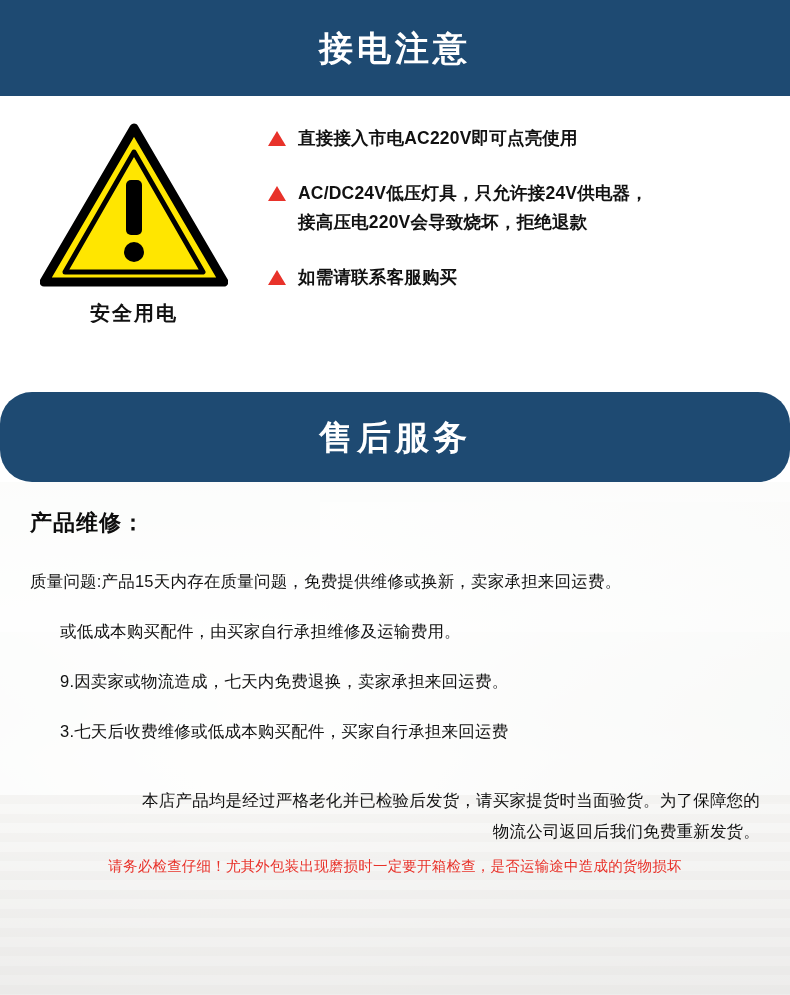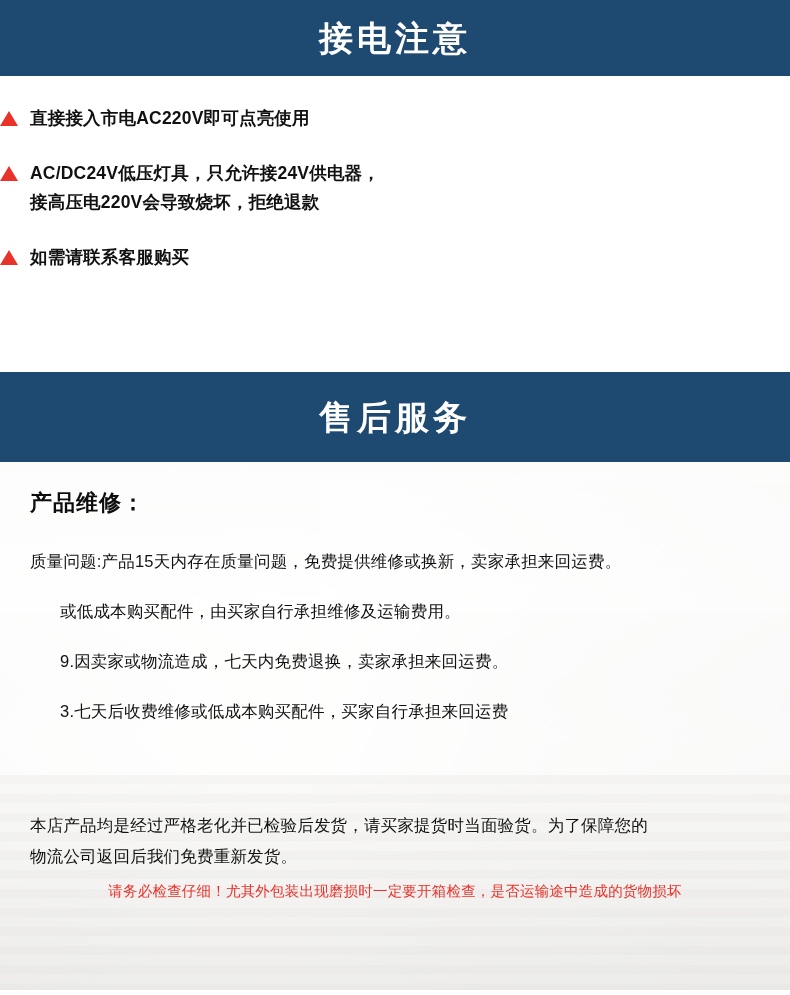--- a/index.html
+++ b/index.html
@@ -24,21 +24,21 @@
   .banner {
     background: #1e4a72;
     color: #ffffff;
     text-align: center;
     font-size: 34px;
     font-weight: bold;
     letter-spacing: 4px;
     line-height: 1;
   }
   .banner-1 {
-    height: 76px;
+    height: 96px;
     display: flex;
     align-items: center;
     justify-content: center;
   }
 
   .notice-body {
     height: 296px;
     background: #ffffff;
     display: flex;
     align-items: flex-start;
@@ -93,20 +93,21 @@
     font-weight: bold;
     letter-spacing: 0.2px;
   }
 
   
   .banner-2 {
     height: 90px;
     display: flex;
     align-items: center;
     justify-content: center;
+    border-radius: 32px;
   }
 
   .service-body {
     position: relative;
     height: 528px;
     background: #f3f3ef;
     overflow: hidden;
   }
   
   .bg-photo {
@@ -177,25 +178,26 @@
   }
   .svc-para.hang {
     padding-left: 0;
     text-indent: 0;
   }
   .svc-para.hang .cont {
     display: block;
     padding-left: 30px;
   }
   .svc-bottom {
-    margin-top: 84px;
+    margin-top: 39px;
     font-size: 16.5px;
     line-height: 31px;
     color: #111111;
     letter-spacing: 0.2px;
+    text-align: right;
   }
   .svc-red {
     margin-top: 8px;
     text-align: center;
     color: #e8322a;
     font-size: 14.5px;
     line-height: 22px;
     letter-spacing: 0.2px;
   }
 </style>
@@ -203,20 +205,31 @@
 <body>
 
 <div class="page">
 
   <div class="banner banner-1">
     <span>接电注意</span>
   </div>
 
   <div class="notice-body">
 
+    <div class="warn-block">
+      <div class="warn-sign">
+        <svg width="188" height="166" viewBox="0 0 188 166" xmlns="http://www.w3.org/2000/svg">
+          <path d="M94 6 L184 160 L4 160 Z" fill="#ffe600" stroke="#000000" stroke-width="9" stroke-linejoin="round"></path>
+          <path d="M94 30 L163 150 L25 150 Z" fill="none" stroke="#000000" stroke-width="5" stroke-linejoin="round"></path>
+          <rect x="86" y="58" width="16" height="55" rx="5" fill="#000000"></rect>
+          <circle cx="94" cy="130" r="10" fill="#000000"></circle>
+        </svg>
+      </div>
+      <div class="warn-caption">安全用电</div>
+    </div>
 
     <div class="notice-list">
 
       <div class="notice-item">
         <span class="tri-bullet"></span>
         <div class="notice-text">
           <div>直接接入市电AC220V即可点亮使用</div>
         </div>
       </div>
 

